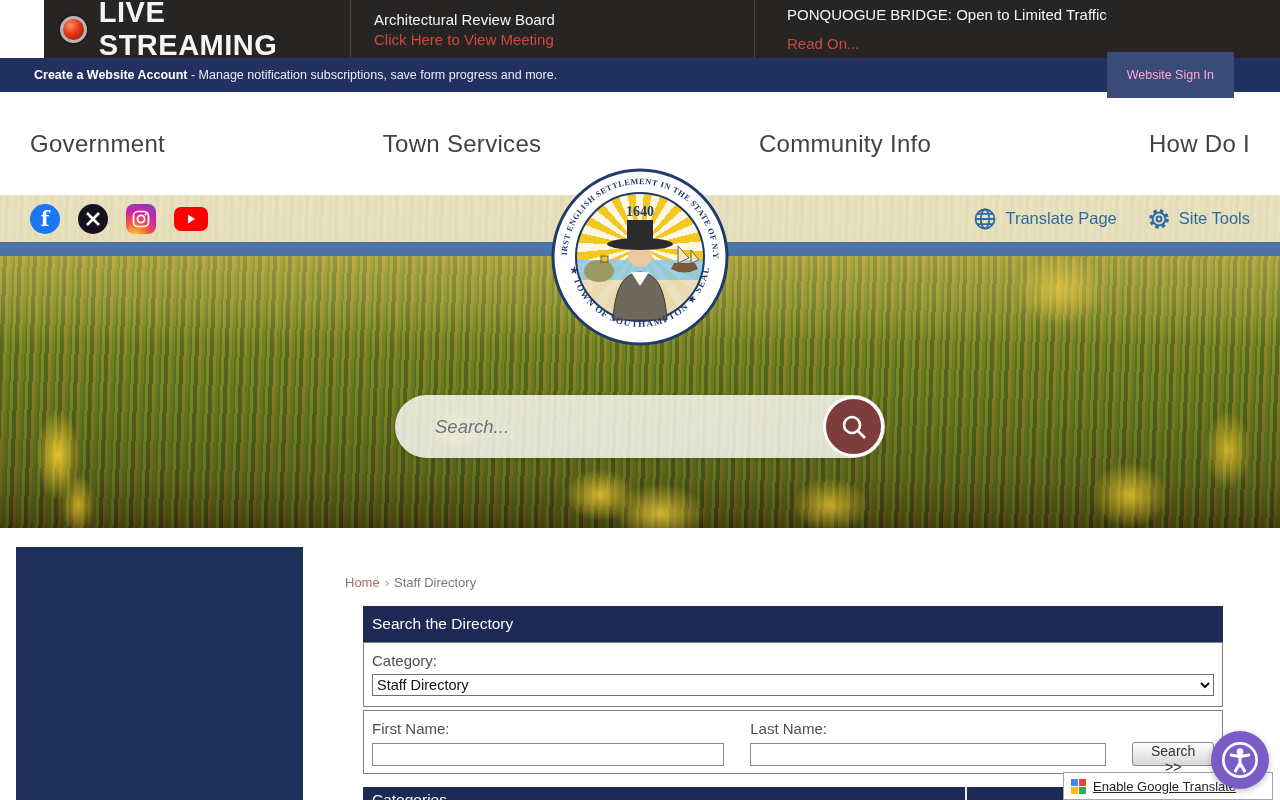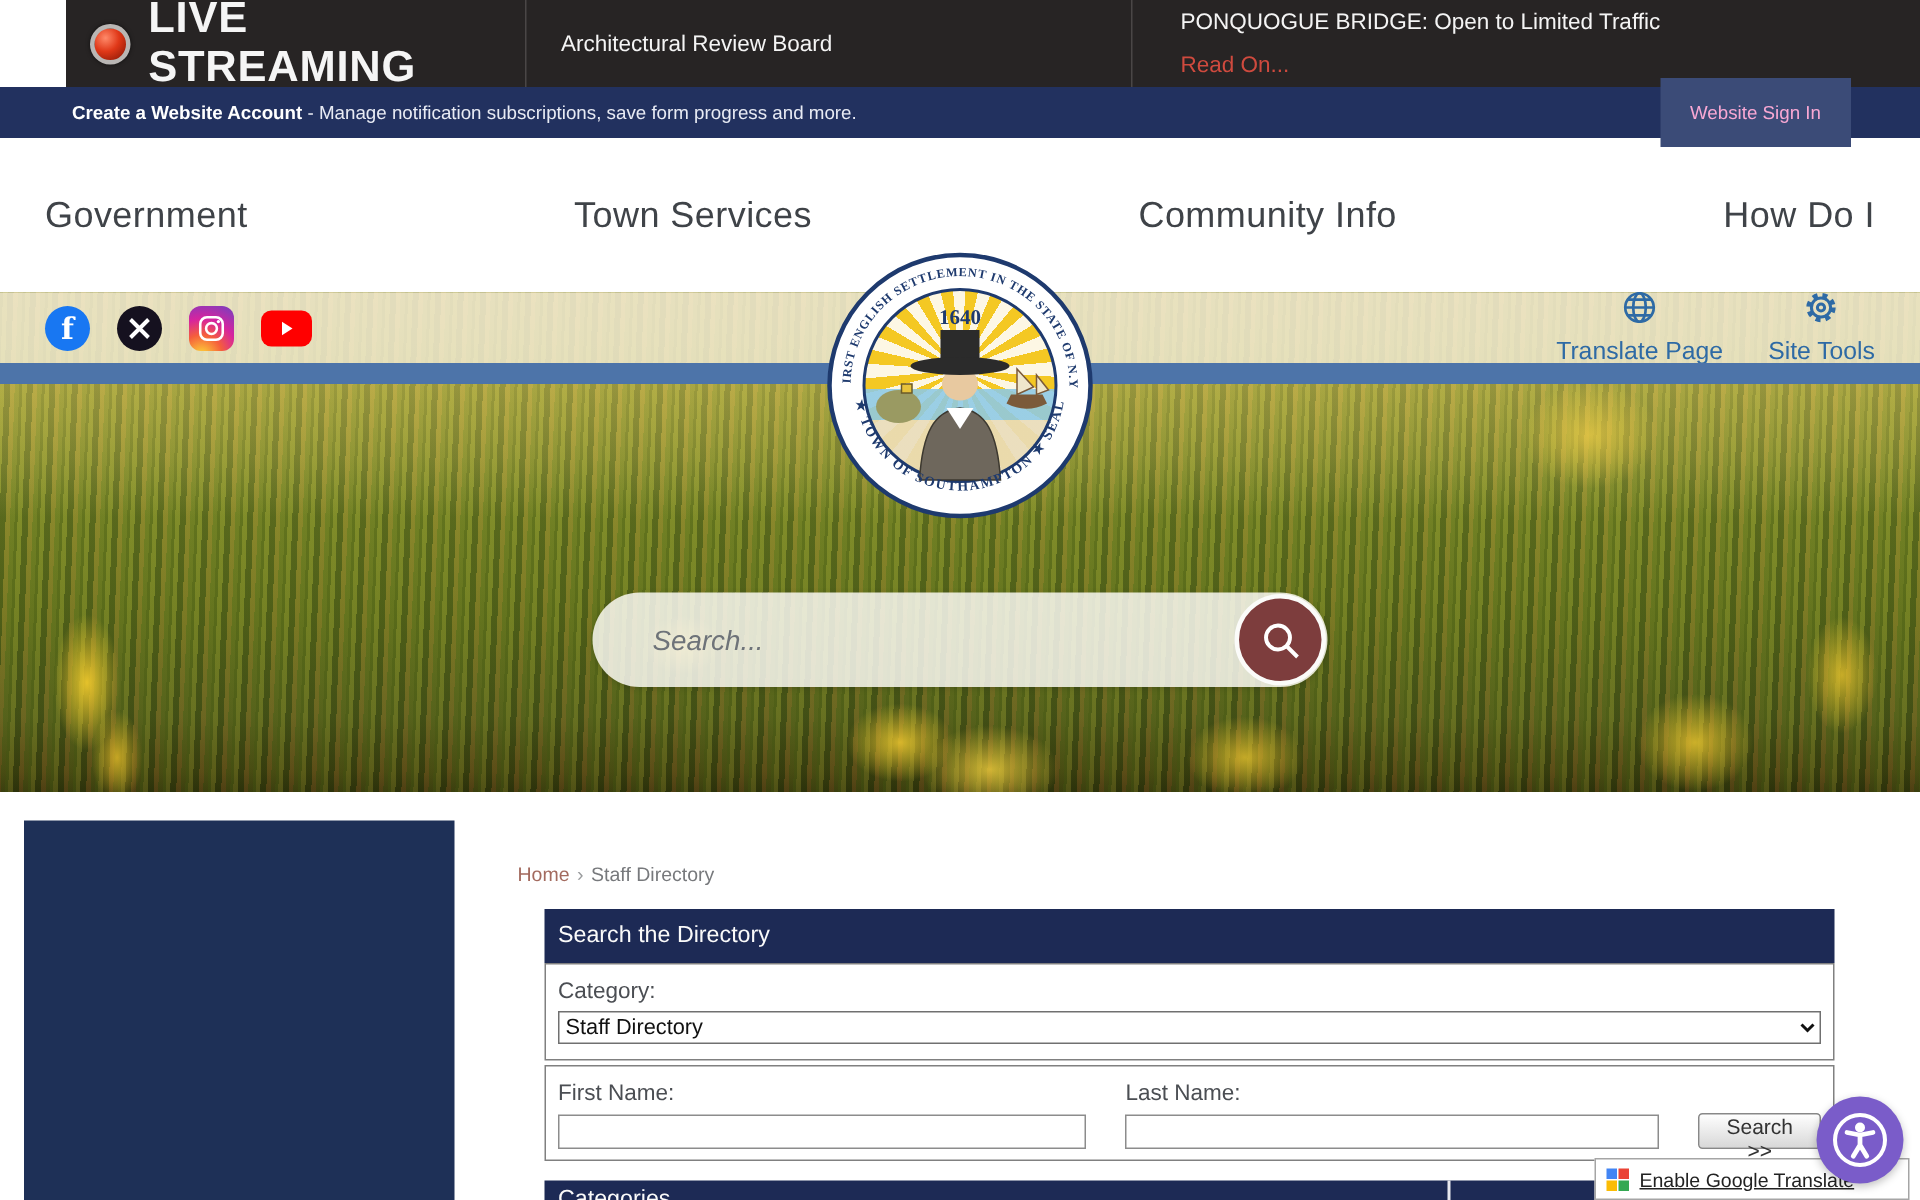--- a/index.html
+++ b/index.html
@@ -15,21 +15,21 @@
     border:3px solid #b9b6b4; box-shadow:0 0 3px rgba(0,0,0,.6); }
   .live-label { font-size:29px; font-weight:bold; letter-spacing:.5px; margin-left:12px; color:#f5f5f5; }
   .alert-sec { display:flex; flex-direction:column; justify-content:center; gap:3px; }
   .alert-sec.a1 { width:404px; padding-left:23px; border-right:1px solid #4a4646; }
   .alert-sec.a2 { flex:1; padding-left:32px;gap:12px; }
   .alert-title { font-size:15px; color:#f4f4f4; }
   .alert-link { font-size:15px; color:#cf4a3e; cursor:pointer; }
 
   
   .account-bar { height:34px; background:#22315f; display:flex; align-items:center; color:#e8ebf4; }
-  .account-text { padding-left:48px; font-size:12.5px; }
+  .account-text { padding-left:34px; font-size:12.5px; }
   .account-text b { color:#ffffff; }
   .signin-btn { margin-left:auto; margin-right:46px; height:46px; padding:0 20px; background:#3b4b77;
     color:#f9a8d4; font-size:12.5px; display:flex; align-items:center; cursor:pointer; border:none; }
 
   
   .nav-bar { height:103px; background:#fff; display:flex; align-items:center; justify-content:space-between; padding:0 30px; }
   .nav-item { font-size:24px; color:#3f4348; letter-spacing:.3px; cursor:pointer; }
 
   
   .hero { position:relative; height:333px;
@@ -53,21 +53,21 @@
   .social-strip { position:absolute; top:0; left:0; right:0; height:47px;
     background:rgba(244,238,219,.78); display:flex; align-items:center; padding:0 30px; }
   .blue-strip { position:absolute; top:47px; left:0; right:0; height:14px; background:#4d74a9; }
   .social-icons { display:flex; align-items:center; gap:18px; }
   .sic { width:30px; height:30px; display:flex; align-items:center; justify-content:center; cursor:pointer; }
   .fb { background:#1877f2; border-radius:50%; color:#fff; font-weight:bold; font-size:20px; font-family:"DejaVu Serif", serif; }
   .xx { background:#15111f; border-radius:50%; }
   .ig { background:radial-gradient(circle at 28% 110%, #fedb37 0%, #f55e3c 35%, #d6249f 62%, #8a3ab9 90%); border-radius:8px; }
   .yt { background:#f00; border-radius:7px; width:34px; height:24px; }
   .util-links { margin-left:auto; display:flex; align-items:center; gap:30px; }
-  .util-link { display:flex; align-items:center; gap:8px; color:#2e6aa5; font-size:16.5px; cursor:pointer;flex-direction:column; }
+  .util-link { display:flex; align-items:center; gap:8px; color:#2e6aa5; font-size:16.5px; cursor:pointer; }
 
   
   .seal { position:absolute; left:calc(50% - 89px); top:-27px; width:178px; height:178px; z-index:5; }
   .seal-inner { position:absolute; inset:25px; border-radius:50%; overflow:hidden;
     background:
       linear-gradient(180deg, rgba(0,0,0,0) 0 52%, rgba(141,201,229,.88) 52% 68%, rgba(233,220,186,.9) 68% 100%),
       repeating-conic-gradient(from 4deg at 50% 42%, #f4c823 0deg 9deg, #fdf7e4 9deg 18deg); }
   .seal svg.seal-art { position:absolute; inset:0; }
 
   
@@ -116,20 +116,21 @@
 </head>
 <body>
 
 <div class="topbar">
   <div class="live-sec">
     <span class="live-orb"></span>
     <span class="live-label">LIVE STREAMING</span>
   </div>
   <div class="alert-sec a1">
     <span class="alert-title">Architectural Review Board</span>
+    <a class="alert-link">Click Here to View Meeting</a>
   </div>
   <div class="alert-sec a2">
     <span class="alert-title">PONQUOGUE BRIDGE: Open to Limited Traffic</span>
     <a class="alert-link">Read On...</a>
   </div>
 </div>
 
 <div class="account-bar">
   <div class="account-text">
     <b>Create a Website Account</b><span> - Manage notification subscriptions, save form progress and more.</span>

